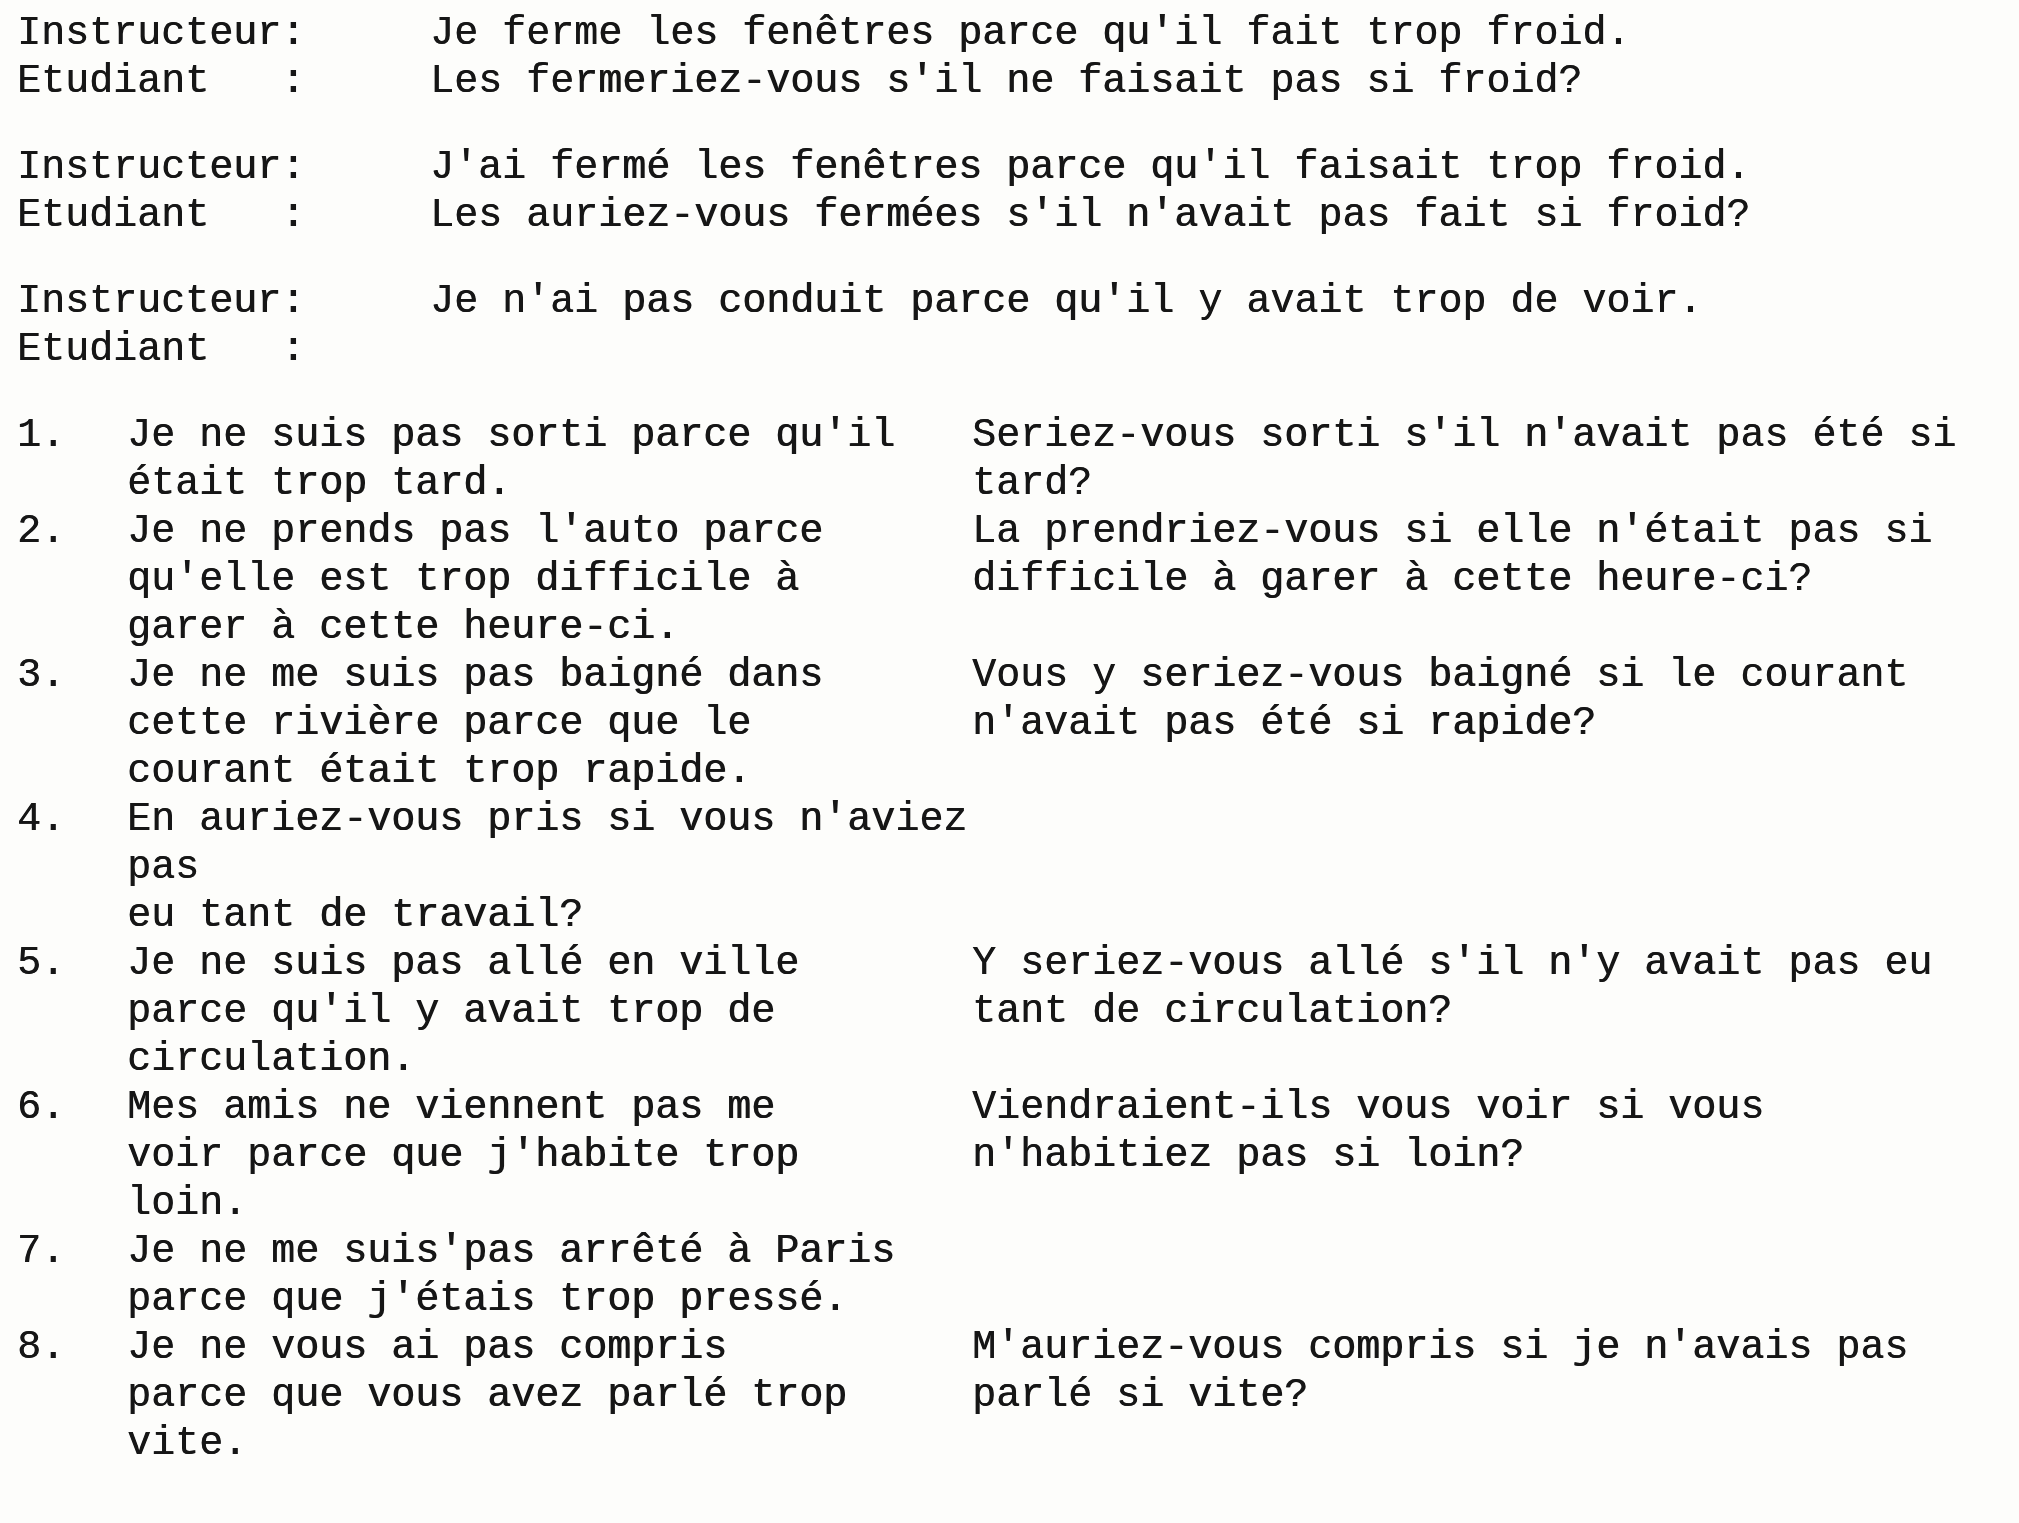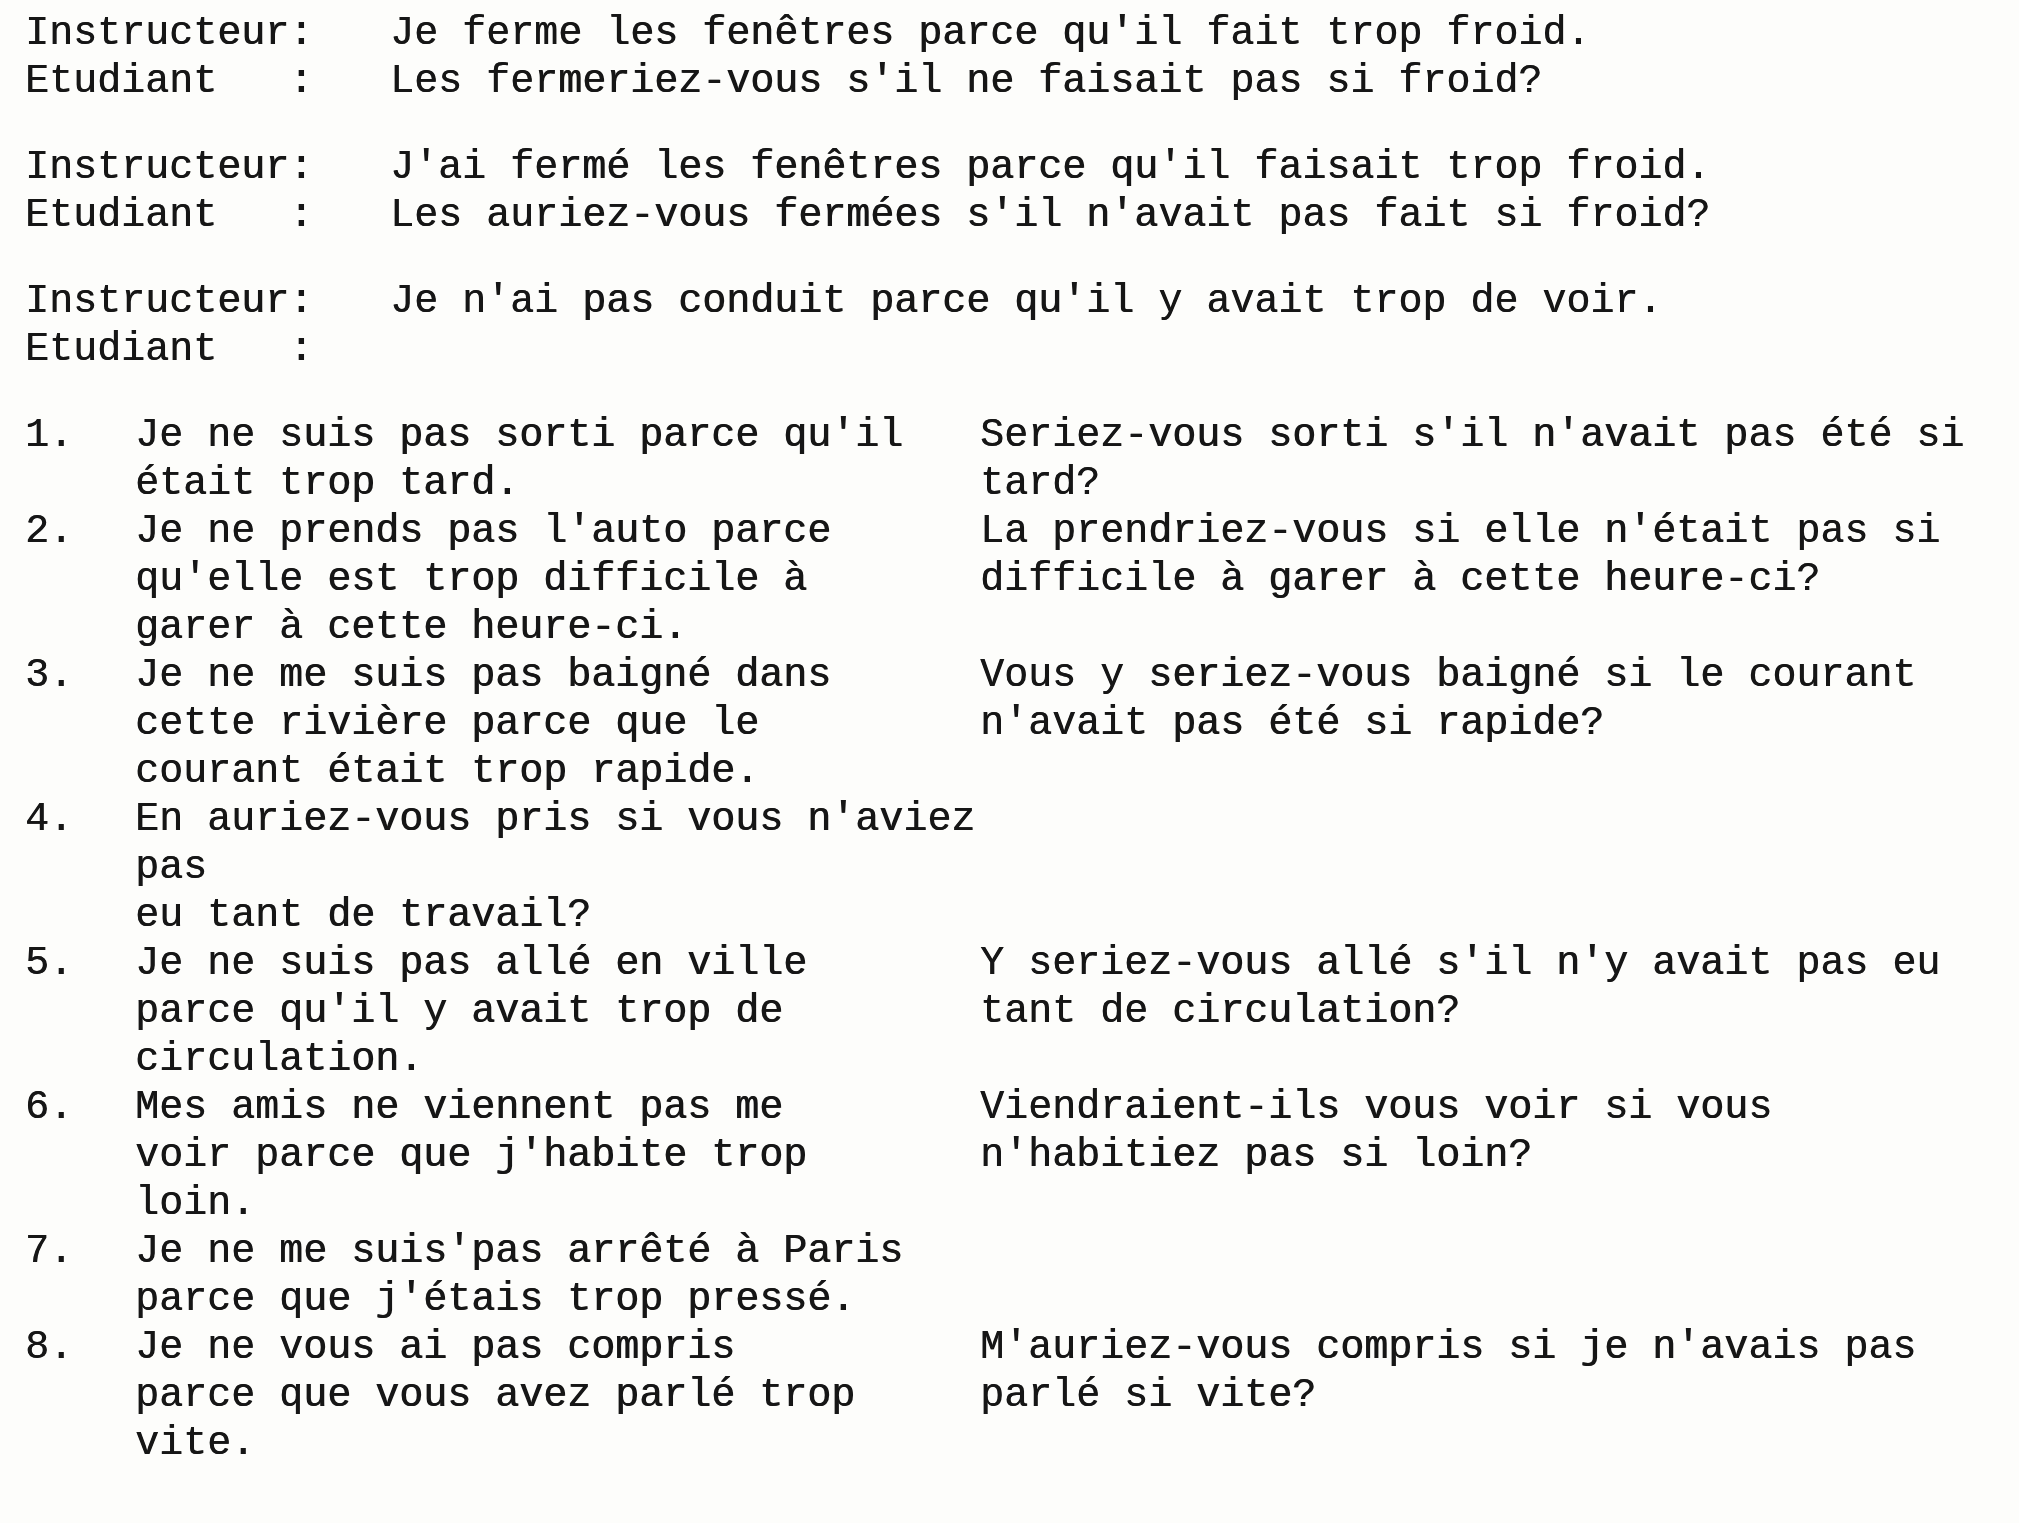--- a/index.html
+++ b/index.html
@@ -10,40 +10,41 @@
     width: 2019px;
     height: 1523px;
     background: #fdfdfb;
     color: #161616;
     font-family: "Liberation Mono", "DejaVu Sans Mono", monospace;
     font-size: 40px;
     line-height: 48px;
     overflow: hidden;
   }
   .page {
-    padding: 10px 0 0 25px;
+    padding: 10px 0 0 17px;
     box-sizing: border-box;
     width: 2019px;
     height: 1523px;
     
     text-shadow: 0.6px 0 0 currentColor;
   }
   .pair {
     margin-bottom: 38px;
   }
   .row {
     display: grid;
     grid-template-columns: 365px 1fr;
     align-items: start;
   }
   .label {
     white-space: pre;
   }
   .sentence {
     white-space: pre-line;
+    margin-left: 48px;
   }
   .items {
     display: block;
   }
   .item {
     display: grid;
     grid-template-columns: 110px 845px 1fr;
     align-items: start;
   }
   .num {

